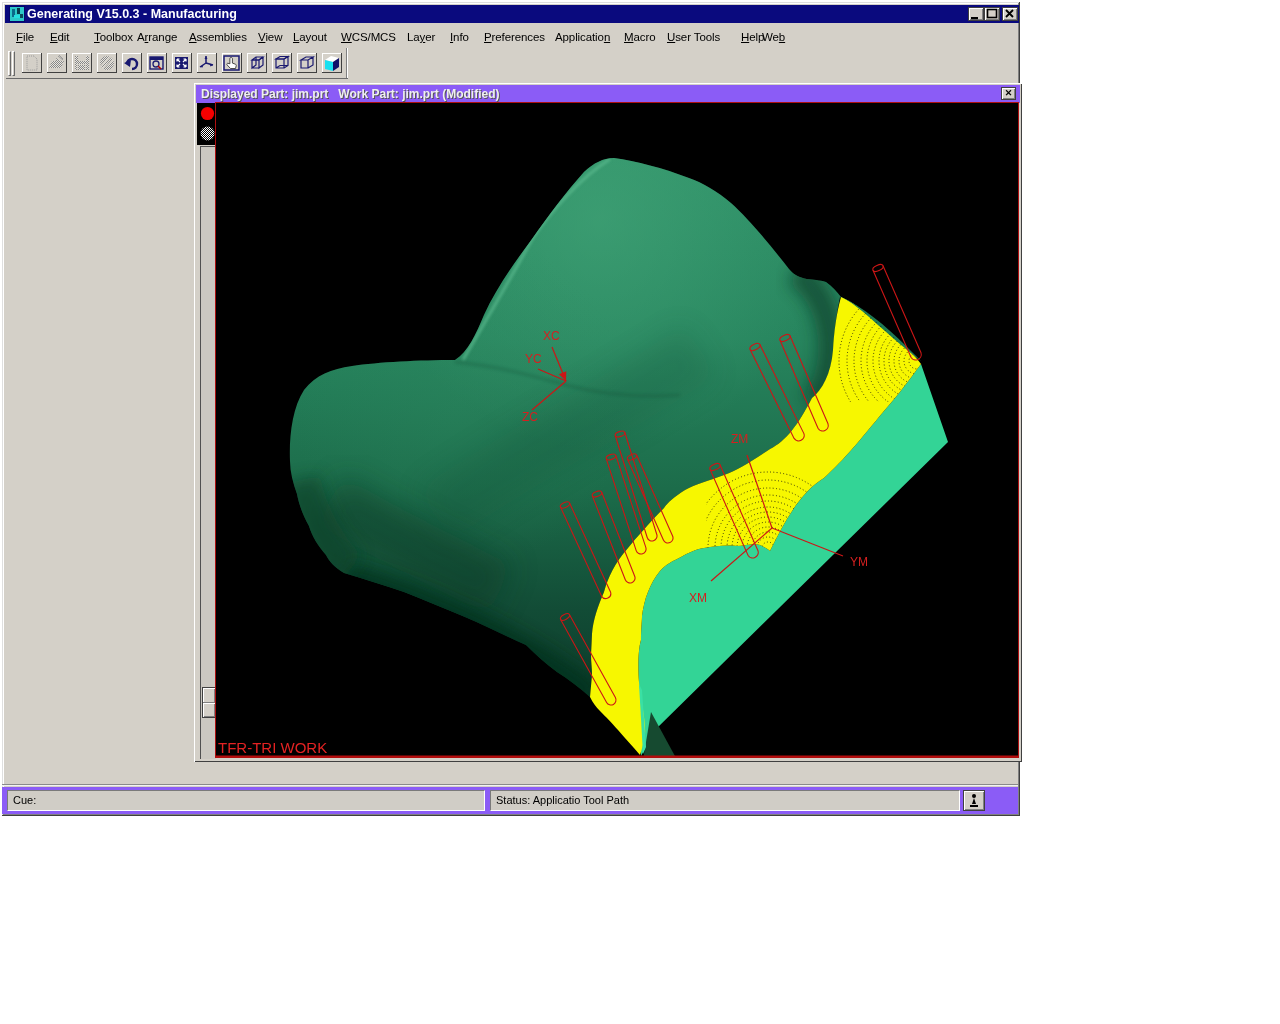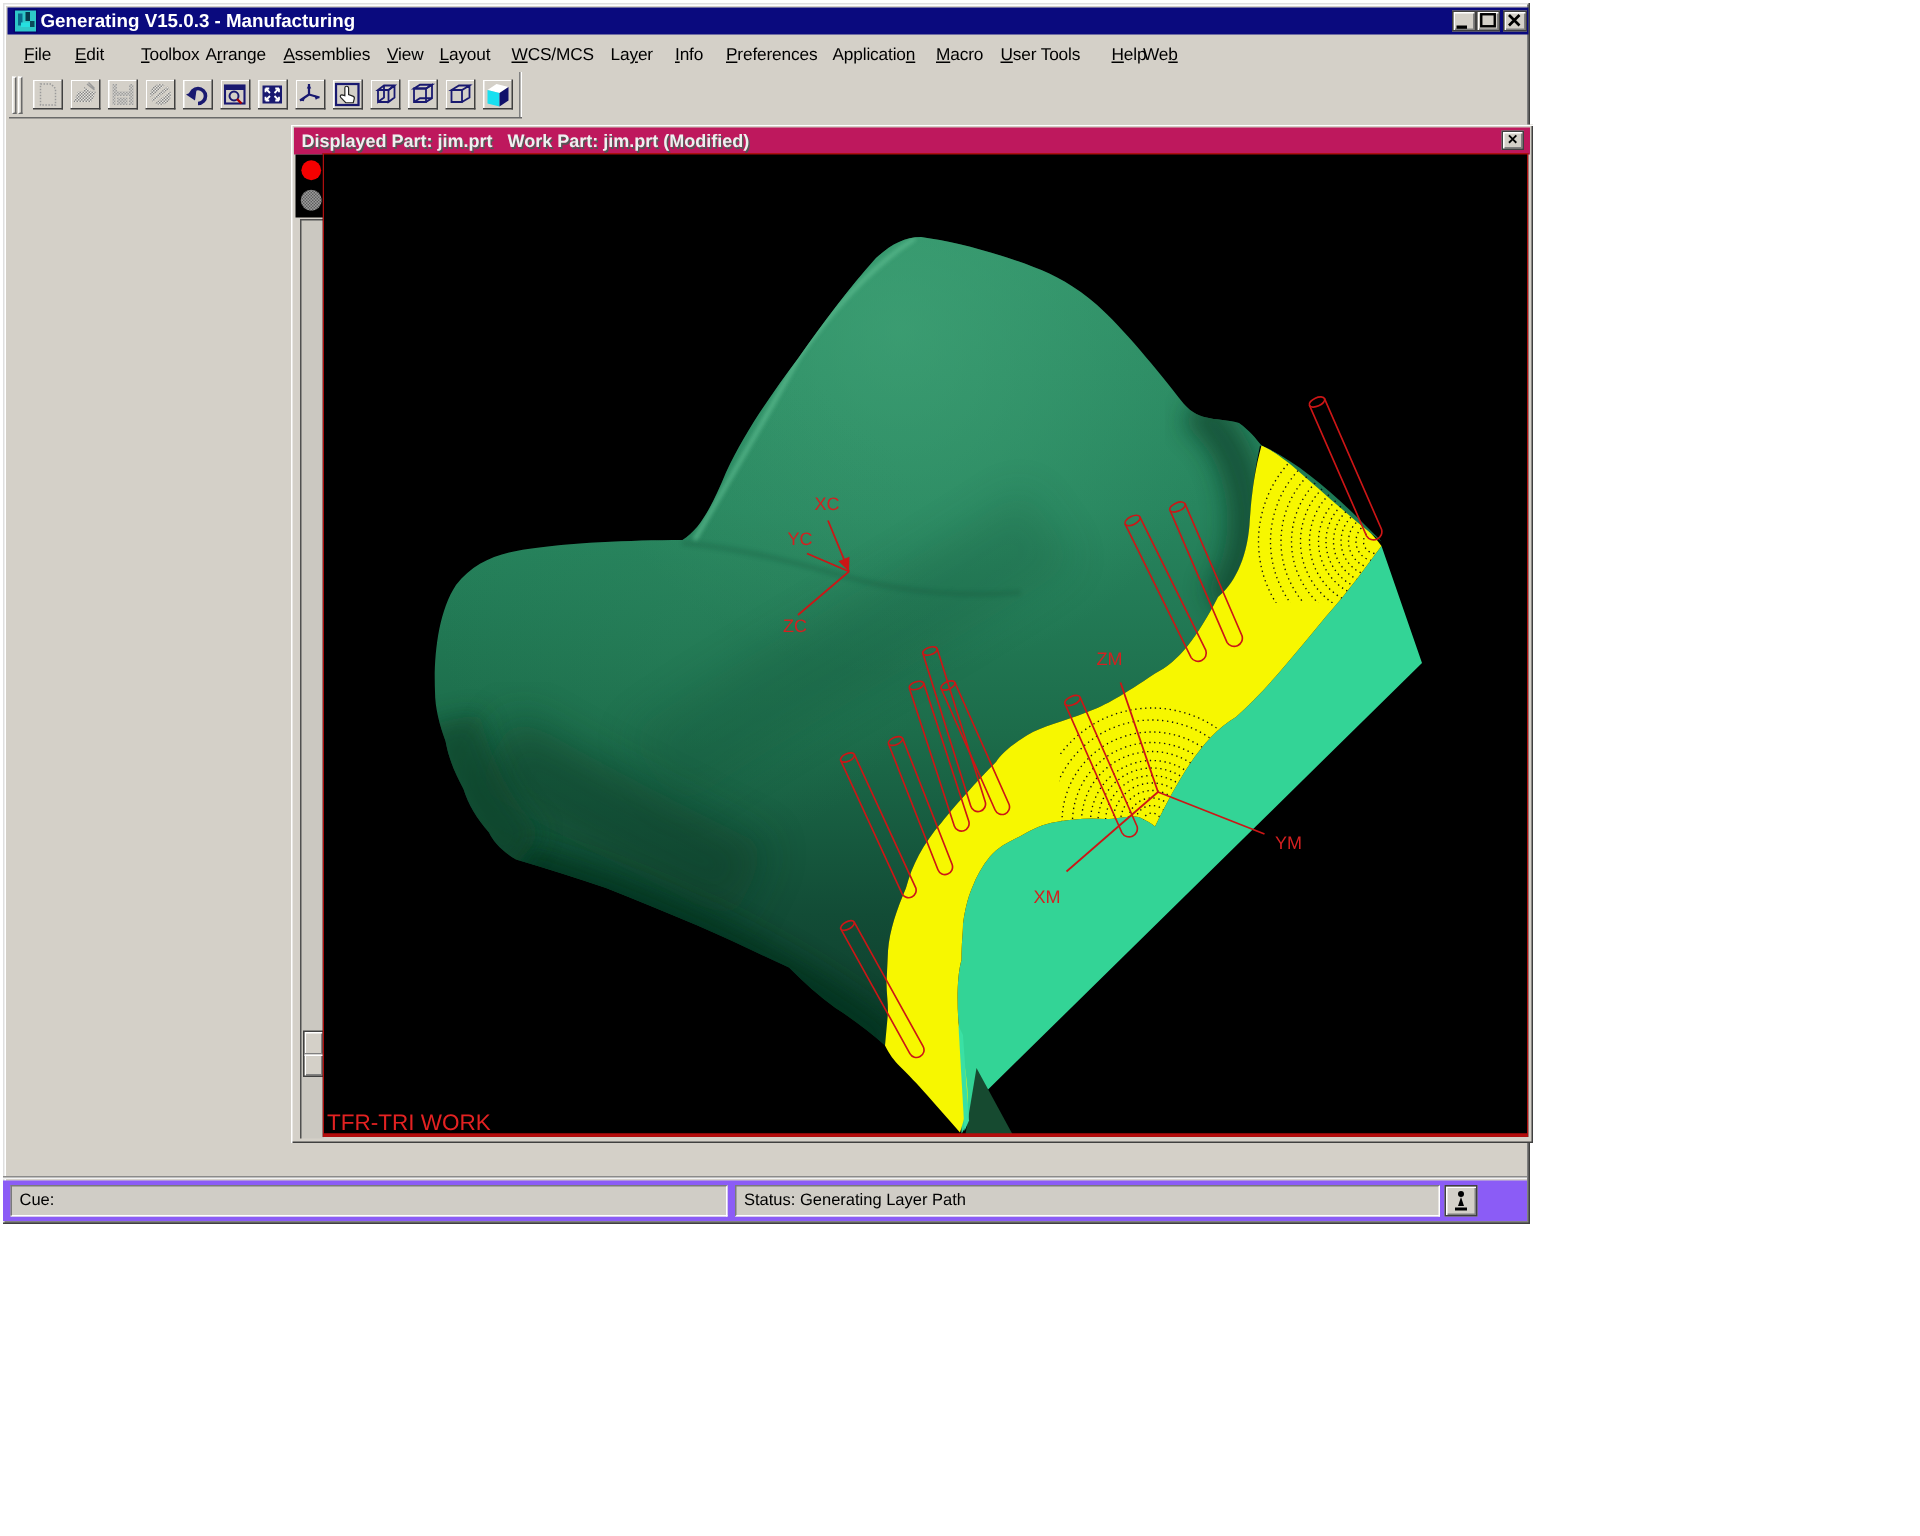--- a/index.html
+++ b/index.html
@@ -12,21 +12,21 @@
  box-shadow:inset 1px 1px 0 #fff,inset -1px -1px 0 #808080;font-size:10px;text-align:center;line-height:12px;color:#000;font-weight:bold}
 #menubar{position:absolute;left:4px;top:21px;width:1012px;height:24px;font-size:11.5px;color:#000}
 #menubar span{position:absolute;top:8px;letter-spacing:-0.1px}
 #toolrow{position:absolute;left:4px;top:45px;width:1012px;height:32px}
 .grip{position:absolute;top:4px;width:3px;height:25px;border-left:1px solid #fff;border-top:1px solid #fff;border-right:1px solid #696969;border-bottom:1px solid #696969;background:#d4d0c8}
 .tb{position:absolute;top:6px;width:20px;height:20px;background:#d4d0c8;border-right:1px solid #404040;border-bottom:1px solid #404040;box-shadow:inset 1px 1px 0 #fff}
 .tb svg{position:absolute;left:1px;top:1px}
 #tbedge{position:absolute;left:340px;top:1px;width:1px;height:30px;background:#808080;box-shadow:1px 0 0 #fff}
 #tbbot{position:absolute;left:0;top:31px;width:342px;height:1px;background:#696969}
 #subwin{position:absolute;left:192px;top:81px;width:828px;height:679px;background:#d4d0c8;box-shadow:inset 1px 1px 0 #fff,inset -1px -1px 0 #404040}
-#gwhead{position:absolute;left:2px;top:2px;width:824px;height:18px;background:#be185d;color:#efefef;font-weight:bold;font-size:12px;line-height:18px}
+#gwhead{position:absolute;left:2px;top:2px;width:824px;height:18px;background:#8b5cf6;color:#efefef;font-weight:bold;font-size:12px;line-height:18px}
 #gwhead .txt{position:absolute;left:5px;top:0;text-shadow:1px 1px 0 #565656}
 #gwclose{position:absolute;right:4px;top:2px;width:15px;height:13px;background:#d4d0c8;border:1px solid #404040;box-shadow:inset 1px 1px 0 #fff,inset -1px -1px 0 #808080;font-size:9px;line-height:11px;text-align:center;color:#000;font-weight:bold}
 #tlight{position:absolute;left:3px;top:20px;width:20px;height:42px;background:#000}
 #vscroll{position:absolute;left:6px;top:63px;width:16px;height:613px;background:#cbc8c1;border-left:1px solid #505050;border-top:1px solid #505050}
 #vthumb{position:absolute;left:1px;top:540px;width:14px;height:31px;background:#d4d0c8;border:1px solid #404040;box-shadow:inset 1px 1px 0 #fff,inset -1px -1px 0 #808080}
 #vthumb div{position:absolute;left:0;top:14px;width:14px;height:2px;border-top:1px solid #808080;border-bottom:1px solid #fff}
 #scene{position:absolute;left:215px;top:102px}
 #wlrow{position:absolute;left:0;top:760px;width:1016px;height:22px;font-size:12px}
 #wlrow .lab{position:absolute;left:194px;top:5px;color:#000;font-size:11px}
 #wlin{position:absolute;left:251px;top:1px;width:32px;height:17px;background:#fff;border-top:1px solid #636363;border-left:1px solid #636363;border-bottom:1px solid #fff;border-right:1px solid #fff;font-size:11px;line-height:15px;padding-left:4px;color:#000}
@@ -198,21 +198,21 @@
     </div>
     <div id="vscroll">
         <div id="vthumb">
           <div></div>
         </div>
       </div>
   </div>
   <div id="sep"></div>
   <div id="status">
     <div class="sfield" style="left:5px;width:478px">Cue:</div>
-    <div class="sfield" style="left:488px;width:470px">Status: Generating Layer Path</div>
+    <div class="sfield" style="left:488px;width:470px">Status: Applicatio Tool Path</div>
     <div id="sbtn"><svg width="20" height="19">
           <circle cx="10" cy="5" r="2" fill="#000"></circle>
           <path d="M10 7 L8 13 L12 13 Z" fill="#000"></path>
           <rect x="6" y="14" width="8" height="2" fill="#000"></rect>
         </svg></div>
   </div>
 </div>
 <svg id="scene" width="804" height="656" viewBox="215 102 804 656">
 <defs>
 <linearGradient id="gmain" x1="0" y1="158" x2="0" y2="760" gradientUnits="userSpaceOnUse">

